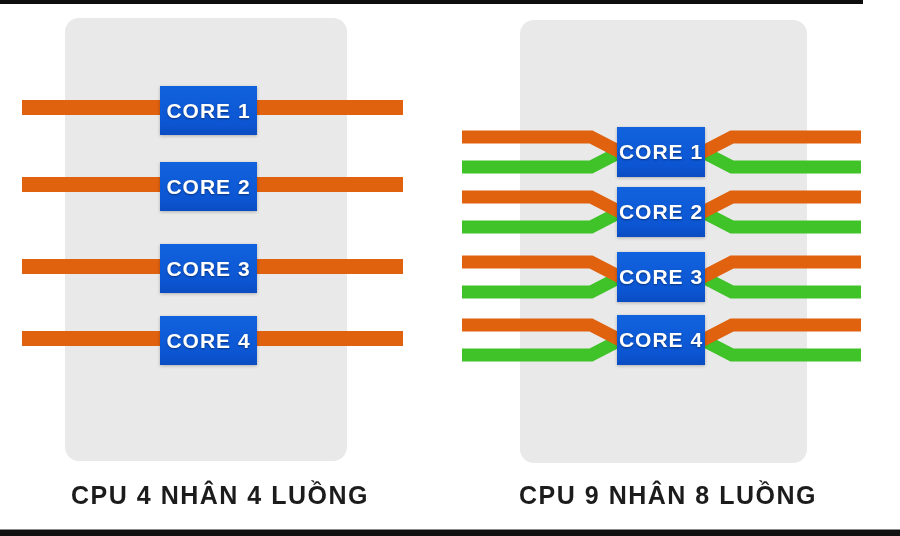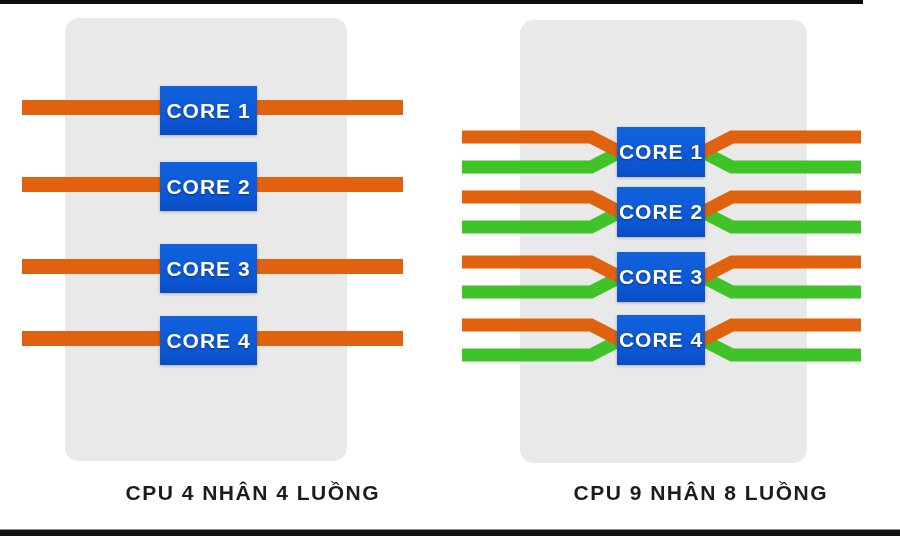--- a/index.html
+++ b/index.html
@@ -29,22 +29,22 @@
     position:absolute;display:flex;align-items:center;justify-content:center;
     background:linear-gradient(180deg,#1162de 0%,#0c55d2 78%,#0a4cc2 100%);
     color:#ffffff;font-weight:700;font-size:21px;letter-spacing:1px;
     text-shadow:0 1px 2px rgba(0,0,0,0.4);
     box-shadow:0 1px 3px rgba(0,0,0,0.25);
     white-space:nowrap;
   }
   .core-l{left:160px;width:97px;height:49px;}
   .core-r{left:617px;width:88px;height:50px;}
   .caption{
-    position:absolute;top:481px;width:320px;text-align:right;
-    font-weight:700;font-size:21px;letter-spacing:1.5px;color:#1c1c1c;
+    position:absolute;top:481px;width:320px;text-align:center;
+    font-weight:700;font-size:25px;letter-spacing:1.5px;color:#1c1c1c;
     white-space:nowrap;
   }
   .caption-left{left:60px;}
   .caption-right{left:508px;}
 </style>
 </head>
 <body>
 
 <div class="stage">
 

